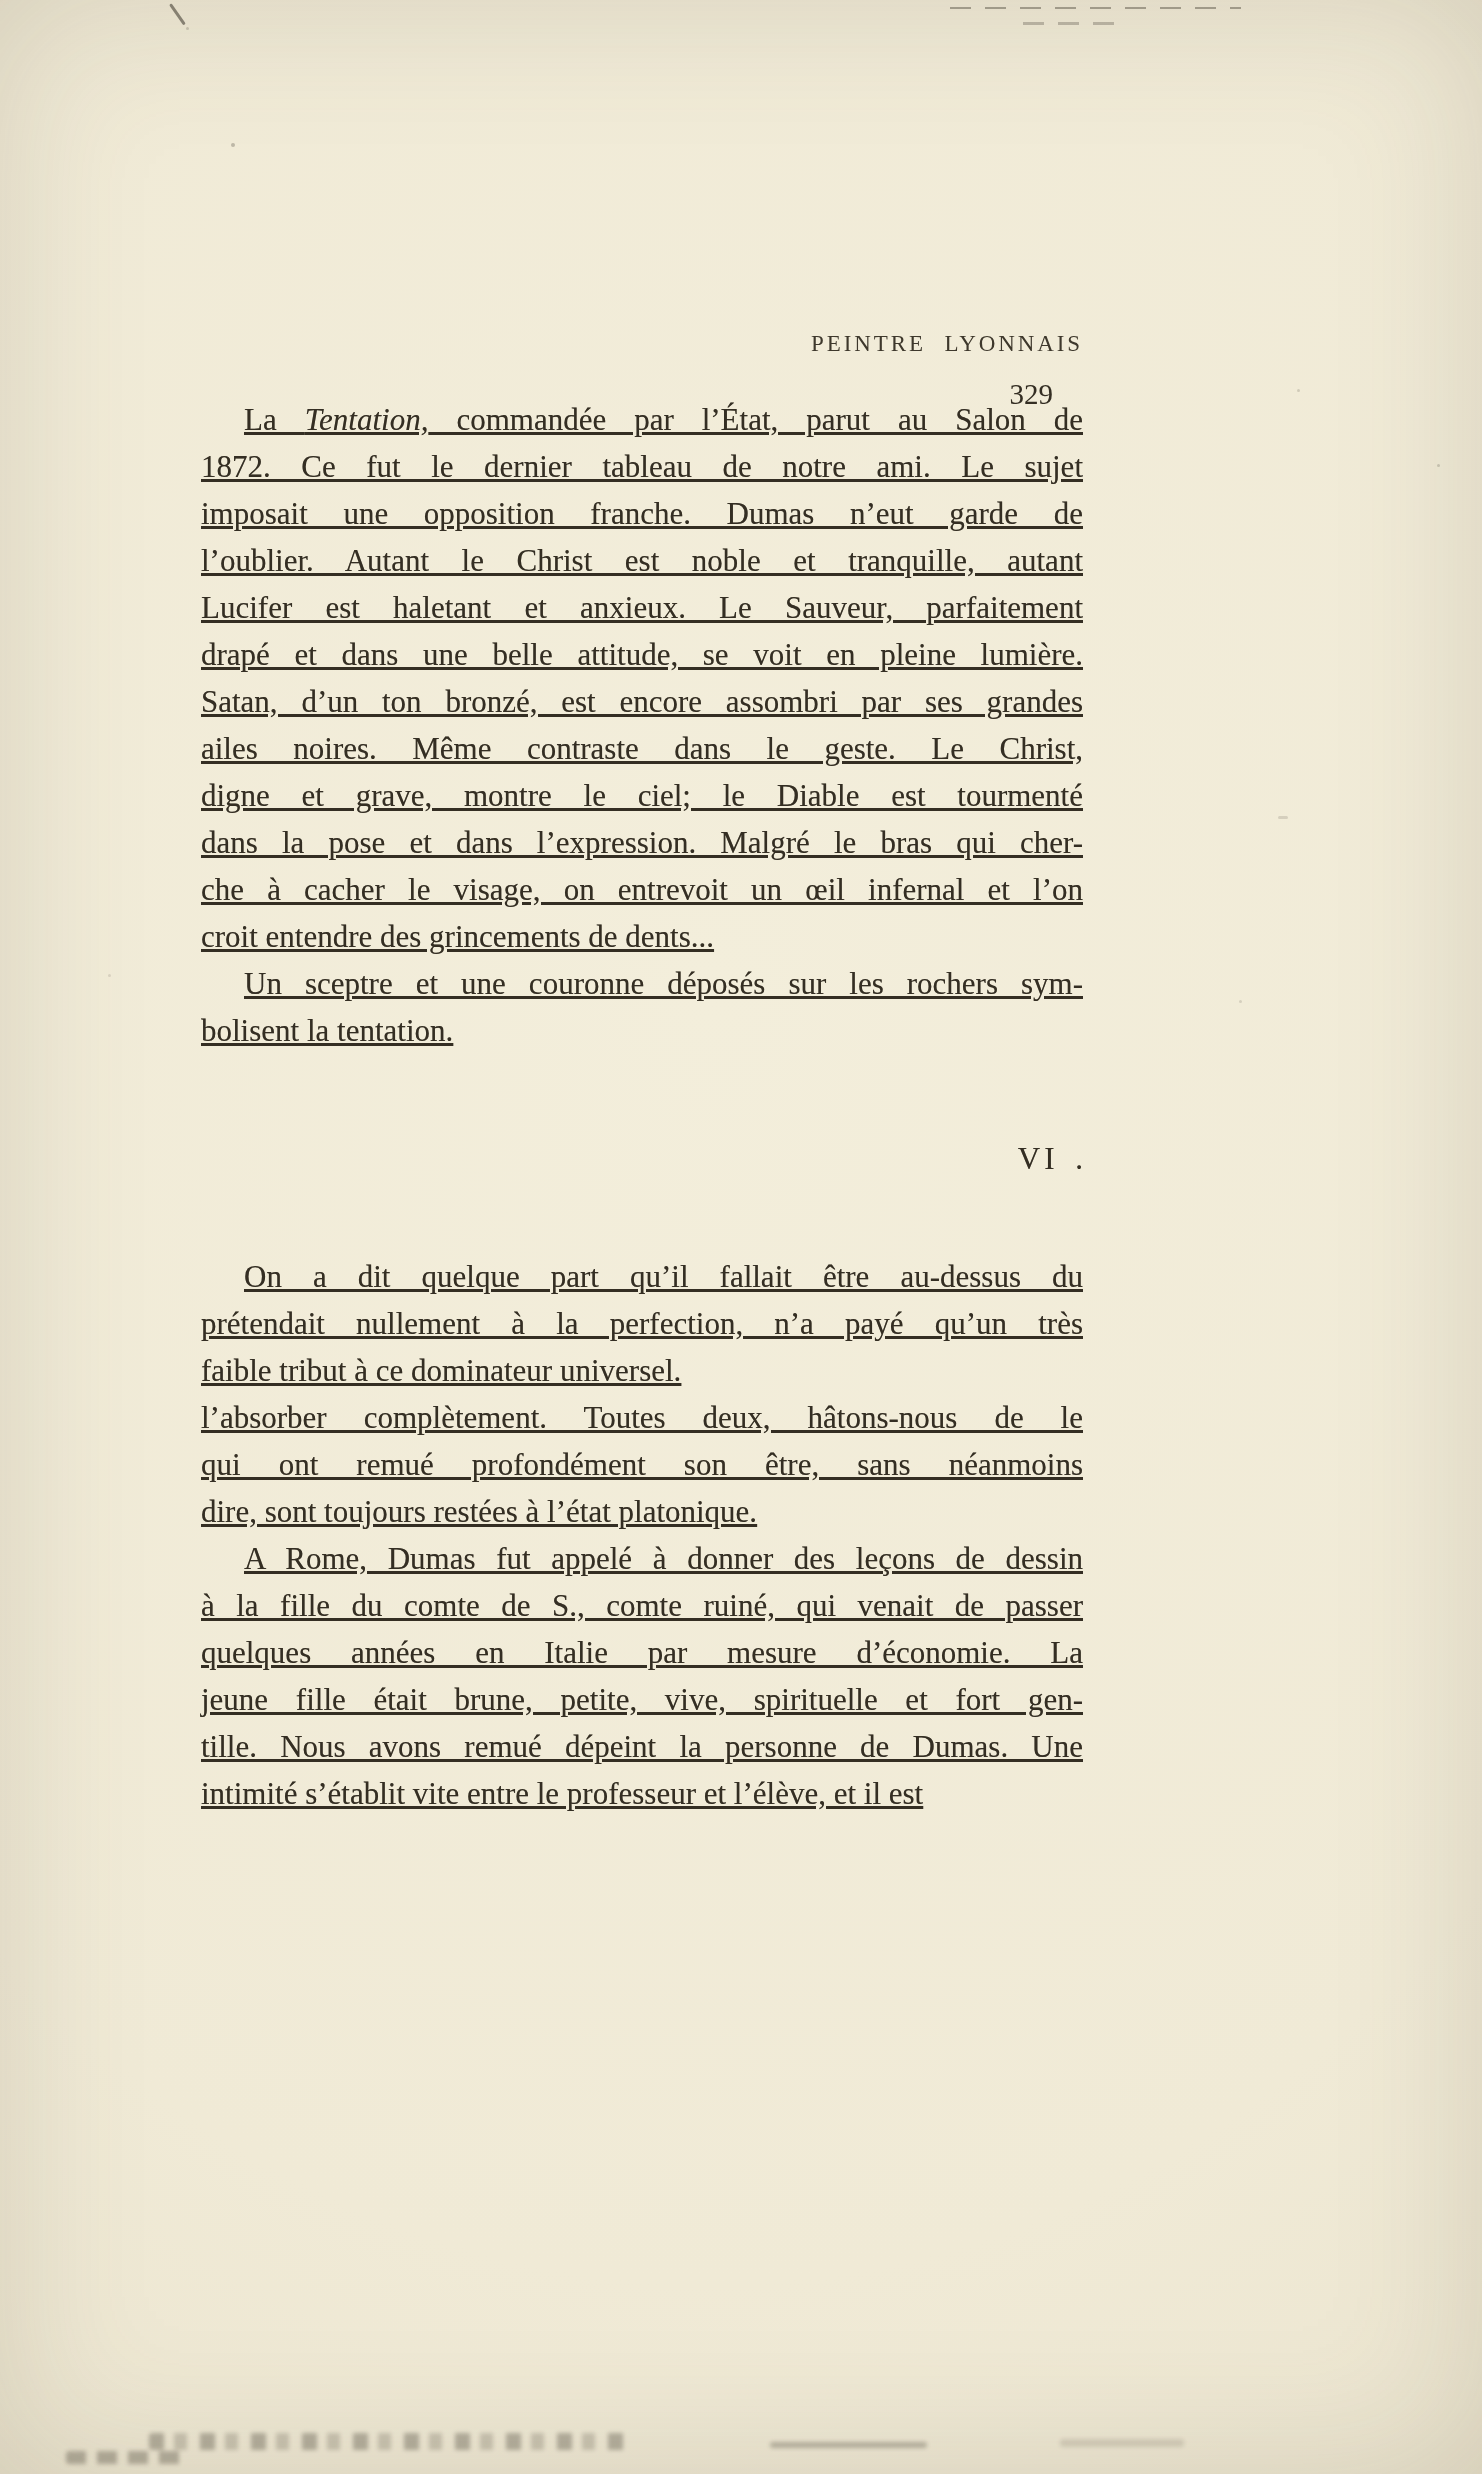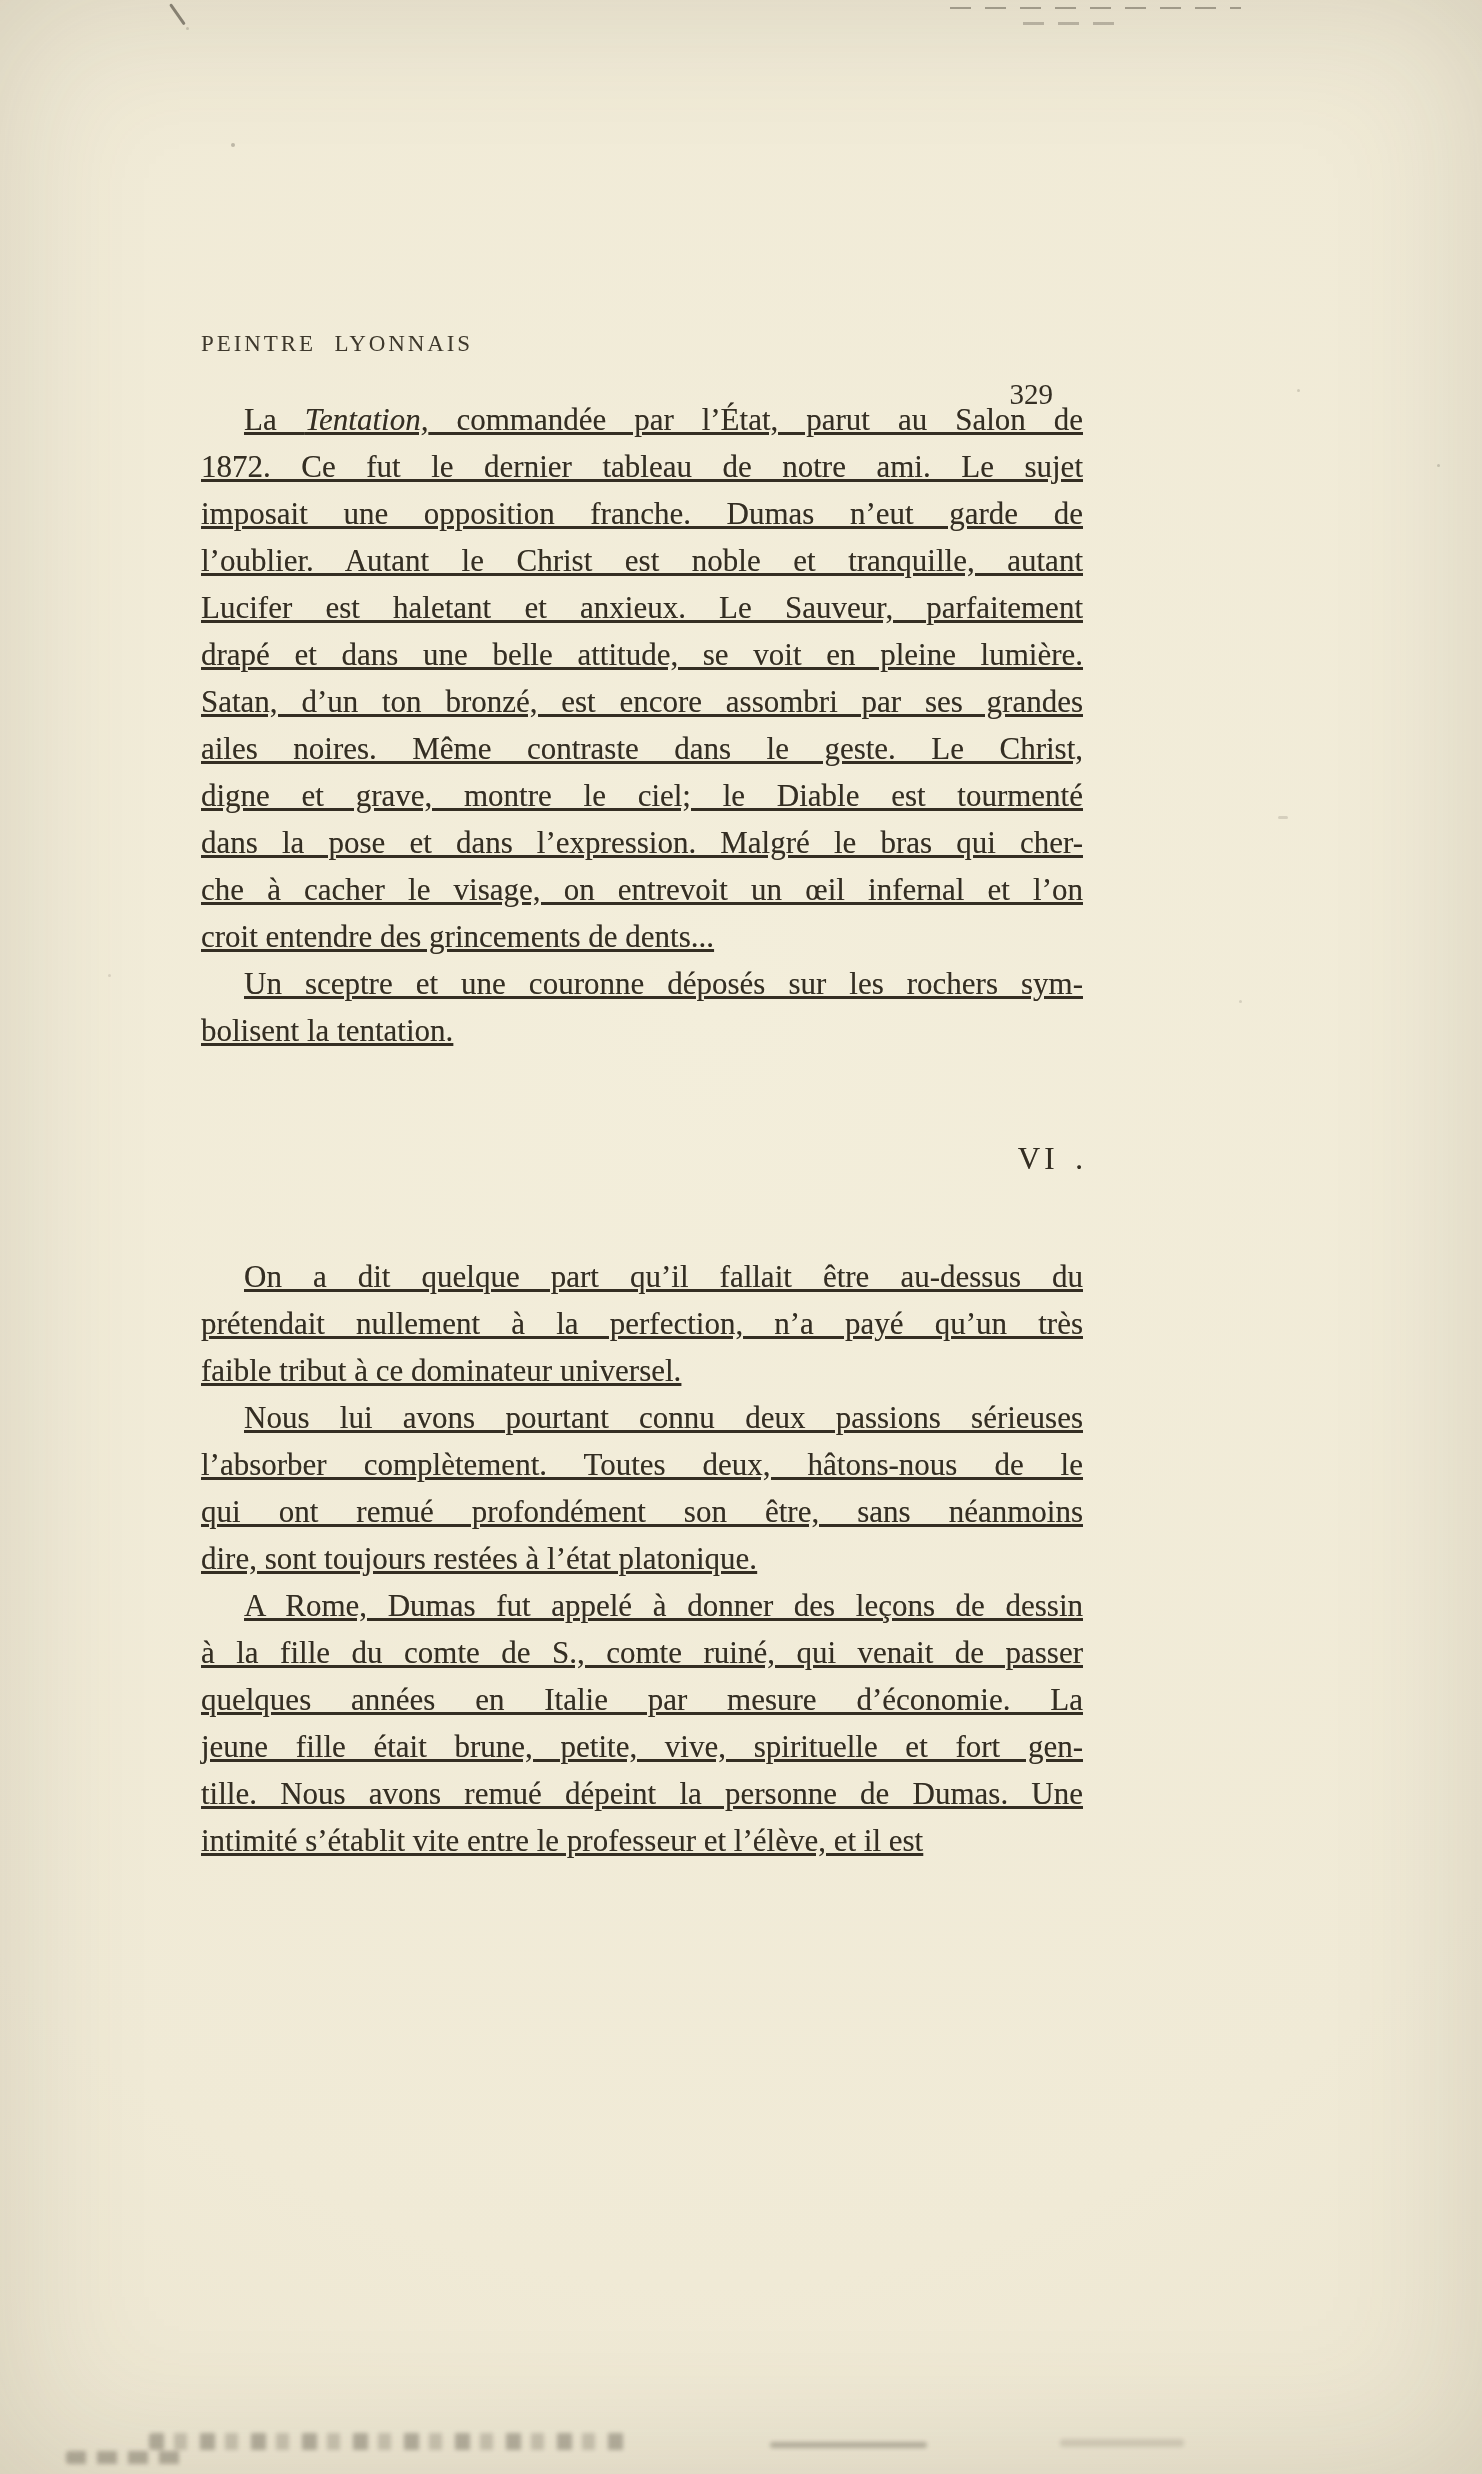--- a/index.html
+++ b/index.html
@@ -22,21 +22,21 @@
 
   .column {
     position: absolute;
     left: 201px;
     top: 325px;
     width: 882px;
   }
 
   .page-header { position: relative; height: 38px; }
   .running-title {
-    text-align: left;
+    text-align: right;
     font-size: 23px;
     line-height: 38px;
     letter-spacing: 2.9px;
     word-spacing: 10px;
     color: #3e382c;
   }
   .page-number {
     position: absolute;
     right: 30px;
     top: 1.7px;
@@ -165,21 +165,20 @@
 
     <h2 class="section-heading"><span>VI</span><span class="dot">.</span></h2>
 
     <div class="text-block lower">
         <div class="para">
           <div class="line first"><span>On a dit quelque part qu’il fallait être au-dessus du</span></div>
           <div class="line"><span>prétendait nullement à la perfection, n’a payé qu’un très</span></div>
           <div class="line final"><span>faible tribut à ce dominateur universel.</span></div>
         </div>
         <div class="para">
-          <div class="line first"><span>Nous lui avons pourtant connu deux passions sérieuses</span></div>
           <div class="line"><span>l’absorber complètement. Toutes deux, hâtons-nous de le</span></div>
           <div class="line"><span>qui ont remué profondément son être, sans néanmoins</span></div>
           <div class="line final"><span>dire, sont toujours restées à l’état platonique.</span></div>
         </div>
         <div class="para">
           <div class="line first"><span>A Rome, Dumas fut appelé à donner des leçons de dessin</span></div>
           <div class="line"><span>à la fille du comte de S., comte ruiné, qui venait de passer</span></div>
           <div class="line"><span>quelques années en Italie par mesure d’économie. La</span></div>
           <div class="line"><span>jeune fille était brune, petite, vive, spirituelle et fort gen-</span></div>
           <div class="line"><span>tille. Nous avons remué dépeint la personne de Dumas. Une</span></div>

